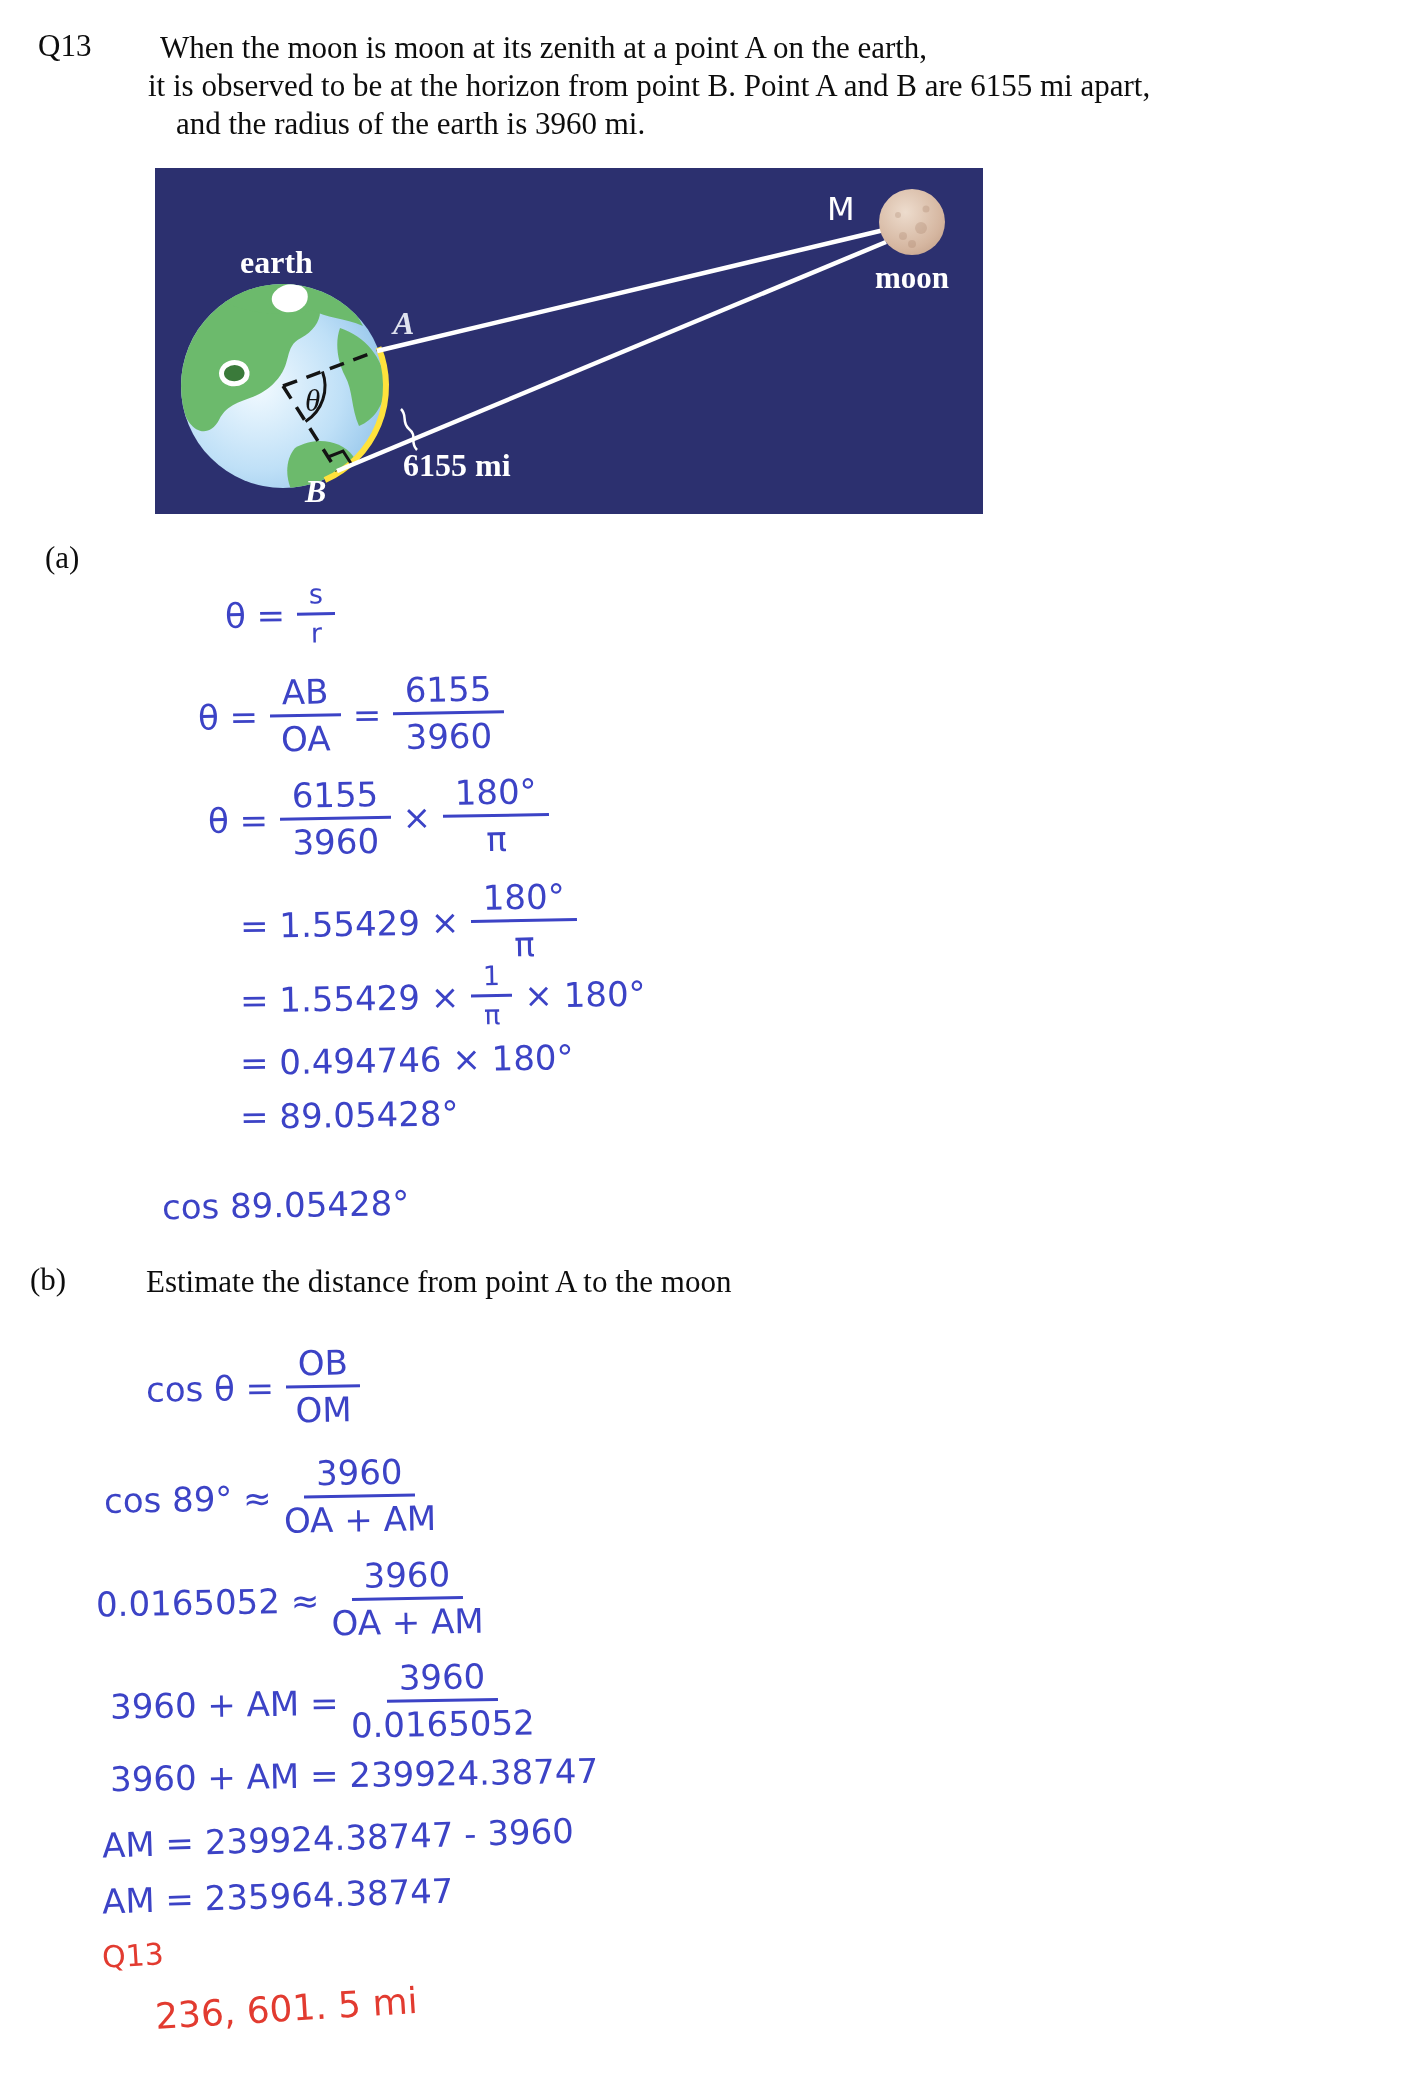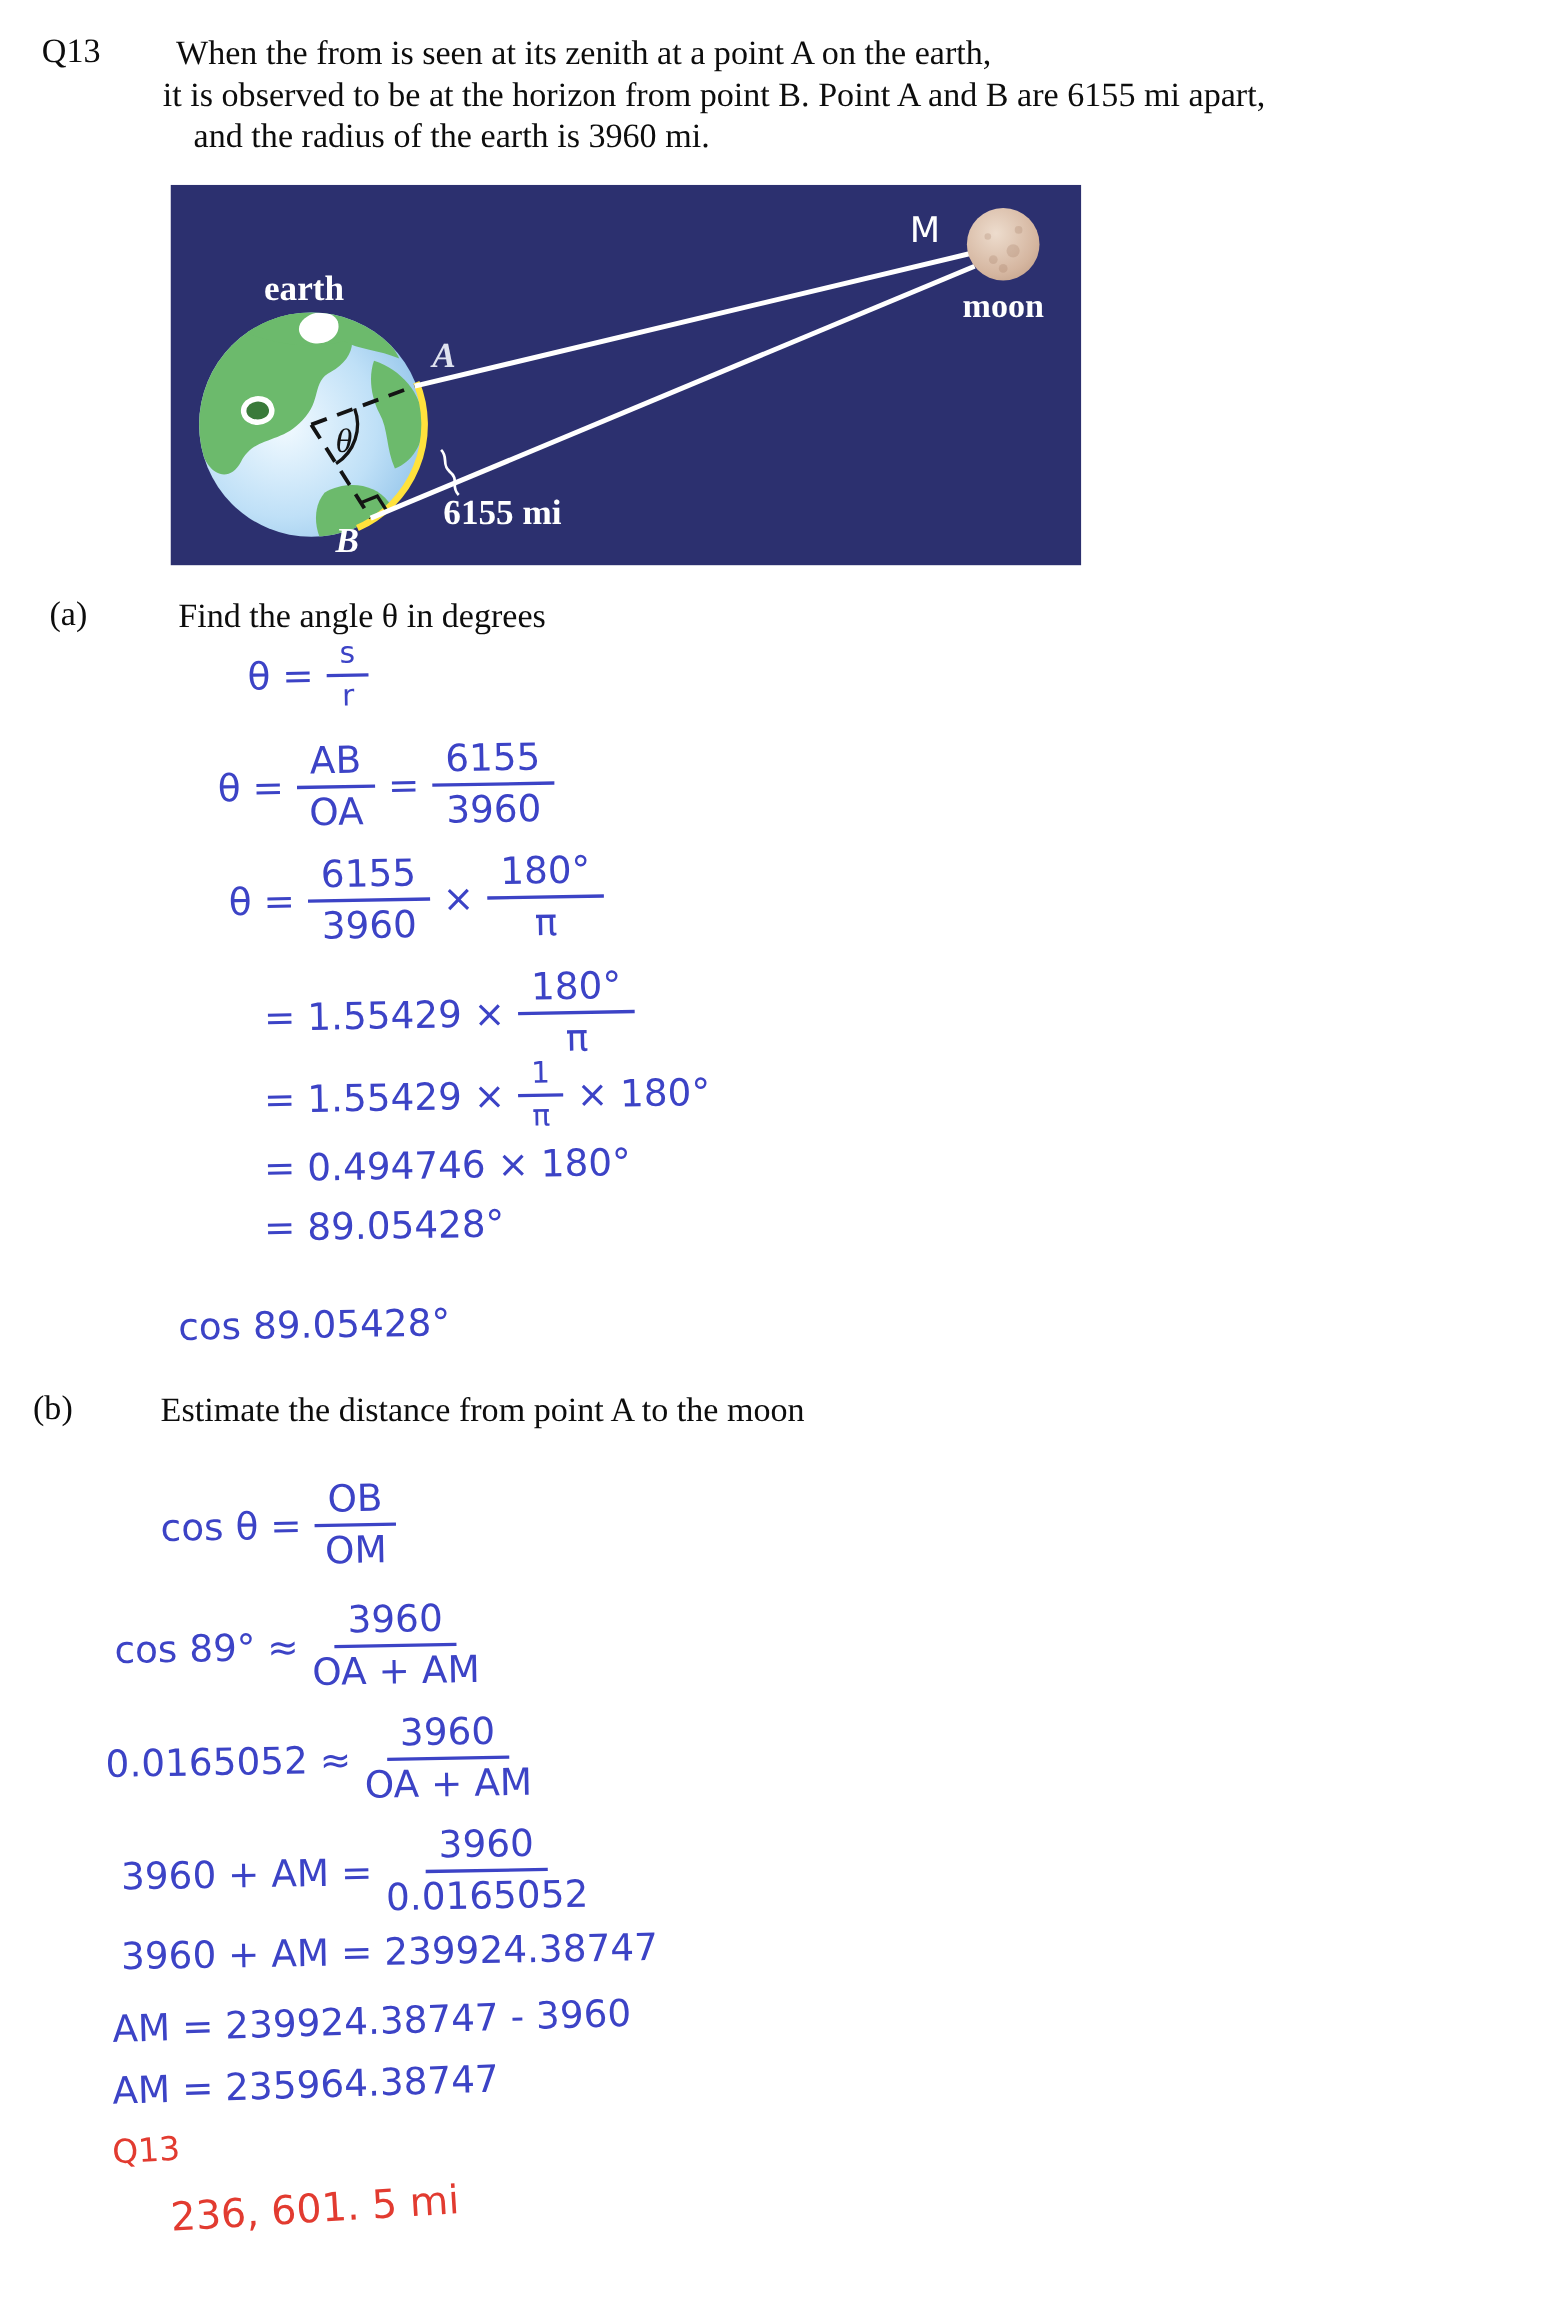--- a/index.html
+++ b/index.html
@@ -26,21 +26,21 @@
   
   .hw-red { font-family:"DejaVu Sans", sans-serif; color:#e23b30; position:absolute; white-space:nowrap; }
   .diagram { position:absolute; left:155px; top:168px; width:828px; height:346px; }
 </style>
 </head>
 <body>
 
 <div class="page">
 
   <div class="qlabel" style="left:38px; top:28px;">Q13</div>
-  <div class="ptext" style="left:160px; top:28px;">When the from is seen at its zenith at a point A on the earth,</div>
+  <div class="ptext" style="left:160px; top:28px;">When the moon is moon at its zenith at a point A on the earth,</div>
   <div class="ptext" style="left:148px; top:66px;">it is observed to be at the horizon from point B. Point A and B are 6155 mi apart,</div>
   <div class="ptext" style="left:176px; top:104px;">and the radius of the earth is 3960 mi.</div>
 
   <svg class="diagram" viewBox="0 0 828 346">
     <defs>
       <radialGradient id="ocean" cx="0.38" cy="0.5" r="0.75">
         <stop offset="0%" stop-color="#f2faff"></stop>
         <stop offset="55%" stop-color="#bfe0f7"></stop>
         <stop offset="100%" stop-color="#86bce6"></stop>
       </radialGradient>
@@ -106,21 +106,20 @@
     <text x="85" y="105" fill="#ffffff" font-family="Liberation Serif, serif" font-weight="bold" font-size="32">earth</text>
     <text x="238" y="166" fill="#dfe2ef" font-family="Liberation Serif, serif" font-weight="bold" font-style="italic" font-size="32">A</text>
     <text x="150" y="334" fill="#ffffff" font-family="Liberation Serif, serif" font-weight="bold" font-style="italic" font-size="32">B</text>
     <text x="672" y="52" fill="#ffffff" font-family="DejaVu Sans, sans-serif" font-size="32">M</text>
     <text x="720" y="120" fill="#ffffff" font-family="Liberation Serif, serif" font-weight="bold" font-size="31">moon</text>
     <text x="150" y="243" fill="#141414" font-family="Liberation Serif, serif" font-style="italic" font-size="31">θ</text>
     <text x="248" y="308" fill="#ffffff" font-family="Liberation Serif, serif" font-weight="bold" font-size="32">6155 mi</text>
   </svg>
 
   <div class="qlabel" style="left:45px; top:540px;">(a)</div>
-  <div class="ptext" style="left:162px; top:540px;">Find the angle θ in degrees</div>
 
   <div class="eq r-1" style="left:225px; top:580px;">
     <span>θ =</span>
     <span class="frac small">
       <span class="num">s</span>
       <span class="den">r</span>
     </span>
   </div>
 
   <div class="eq r-1" style="left:198px; top:672px;">

